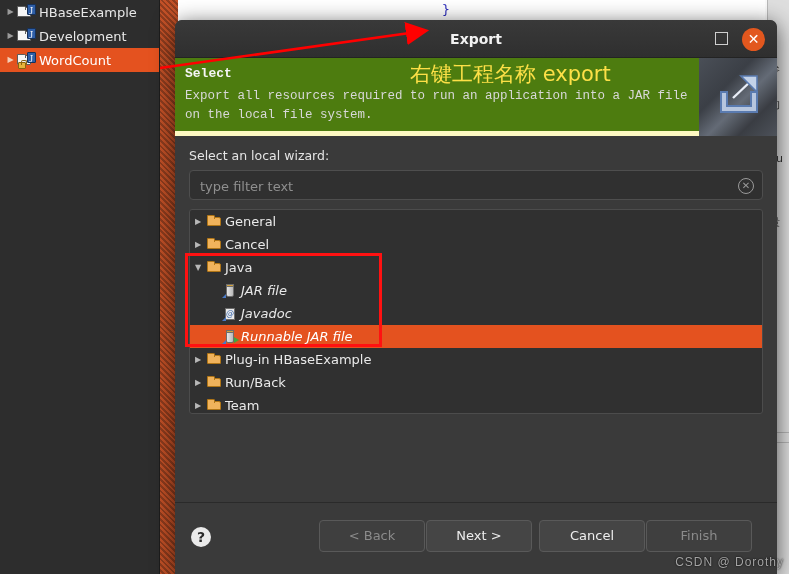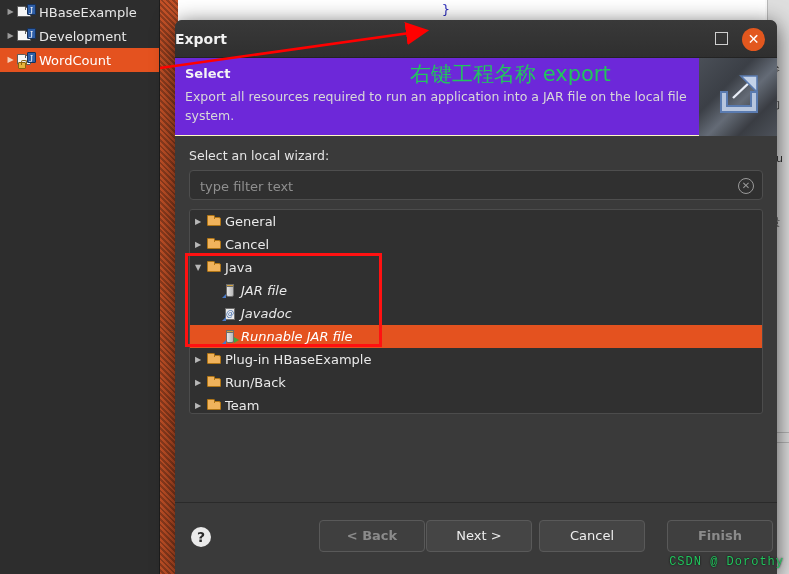--- a/index.html
+++ b/index.html
@@ -93,36 +93,37 @@
     overflow: hidden;
   }
   .titlebar {
     position: relative; height: 38px;
     background: linear-gradient(#393939, #2f2f2f);
     border-bottom: 1px solid #232323;
     border-radius: 7px 7px 0 0;
   }
   .title-text {
     position: absolute; left: 0; right: 0; top: 0; line-height: 38px;
-    text-align: left; color: #f2f2f2; font-size: 14px; font-weight: bold;
+    text-align: center; color: #f2f2f2; font-size: 14px; font-weight: bold;
   }
   .win-max {
     position: absolute; right: 49px; top: 12px; width: 13px; height: 13px;
     border: 1.6px solid #cfcfcf;
   }
   .win-close {
     position: absolute; right: 12px; top: 8px; width: 23px; height: 23px;
     border-radius: 50%; background: #e2571e;
     color: #ffffff; font-size: 14px; line-height: 23px; text-align: center;
     font-family: "DejaVu Sans", sans-serif;
   }
 
   .banner {
-    position: relative; height: 78px; background: #6d28d9;
-    border-bottom: 1px solid #fef9c3;
+    position: relative; height: 78px; background: #4d7c0f;
+    border-bottom: 5px solid #fef9c3;
+    font-family: Liberation Mono, monospace;
   }
   .banner-title {
     position: absolute; left: 10px; top: 8px;
     color: #f4f4f4; font-size: 13px; font-weight: bold;
   }
   .banner-desc {
     position: absolute; left: 10px; top: 29px; width: 520px;
     color: #d8d8d8; font-size: 12.5px; line-height: 19px;
   }
   .banner-icon {
@@ -224,41 +225,41 @@
     position: absolute; left: 16px; top: 24px; width: 20px; height: 20px;
     border-radius: 50%; background: #eaeaea; color: #2a2a2a;
     font-size: 14px; font-weight: bold; line-height: 20px; text-align: center;
   }
   .btn {
     position: absolute; top: 17px; height: 32px; width: 106px;
     background: #454545; border: 1px solid #595959; border-radius: 4px;
     color: #ededed; font-size: 13px; line-height: 30px; text-align: center;
     font-family: "DejaVu Sans", "Liberation Sans", sans-serif;
   }
-  .btn.disabled { color: #8b8b8b; background: #3f3f3f; font-weight: bold; }
+  .btn.disabled { color: #8b8b8b; background: #3f3f3f; }
   .btn-back   { left: 144px; }
   .btn-next   { left: 251px; }
   .btn-cancel { left: 364px; }
-  .btn-finish { left: 492px; }
+  .btn-finish { left: 471px; }
 
   
   .anno-layer { position: absolute; left: 0; top: 0; width: 789px; height: 574px; pointer-events: none; }
   .anno-text {
     position: absolute; left: 410px; top: 60px;
-    color: #22c55e; font-size: 21px; white-space: nowrap;
+    color: #fde047; font-size: 21px; white-space: nowrap;
     font-family: "DejaVu Sans", "Liberation Sans", sans-serif;
   }
   .anno-box {
     position: absolute; left: 185px; top: 253px; width: 197px; height: 94px;
     border: 3px solid #ff1111;
   }
   .watermark {
     position: absolute; right: 5px; bottom: 5px;
-    color: #22c55e; font-size: 12px; letter-spacing: 1px;
-    font-family: Liberation Mono, monospace;
+    color: #a3a3a3; font-size: 12px; letter-spacing: 1px;
+    font-family: Liberation Sans, sans-serif;
     text-shadow: 0 0 2px #000;
   }
 </style>
 </head>
 <body>
 
 <div id="root">
 
   <div class="ide-editor">
     <div class="ide-editor-inner"></div>

